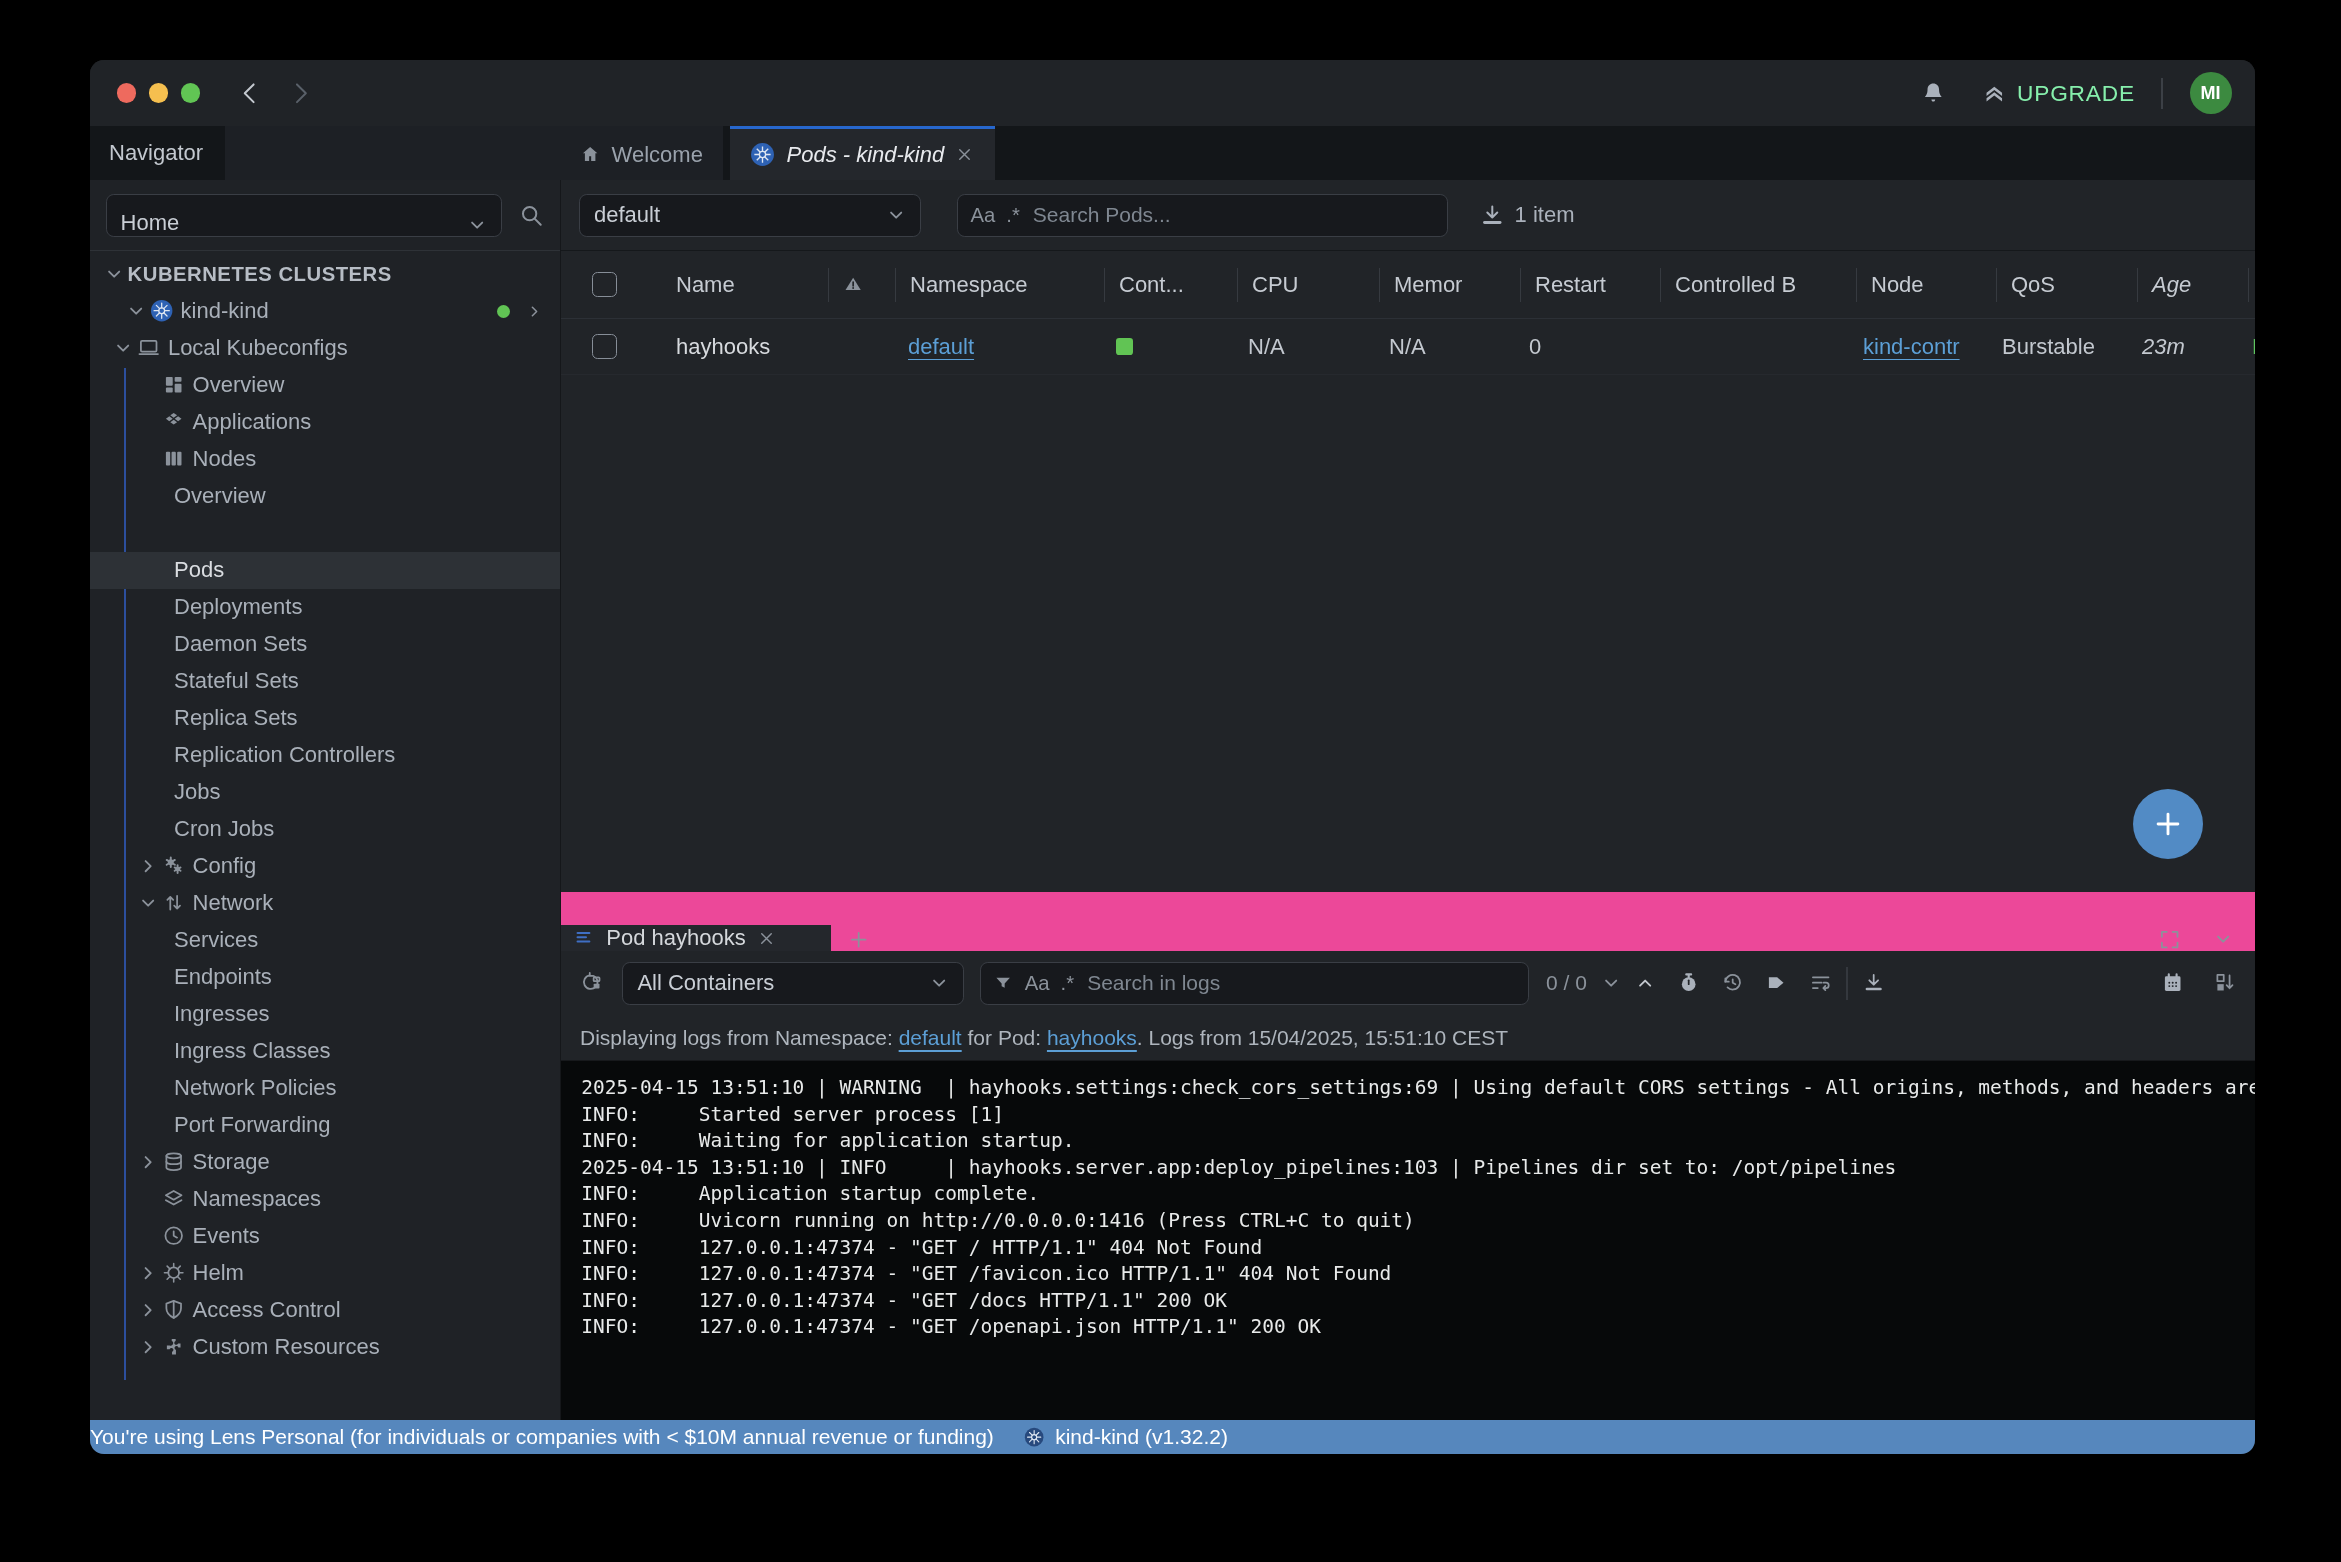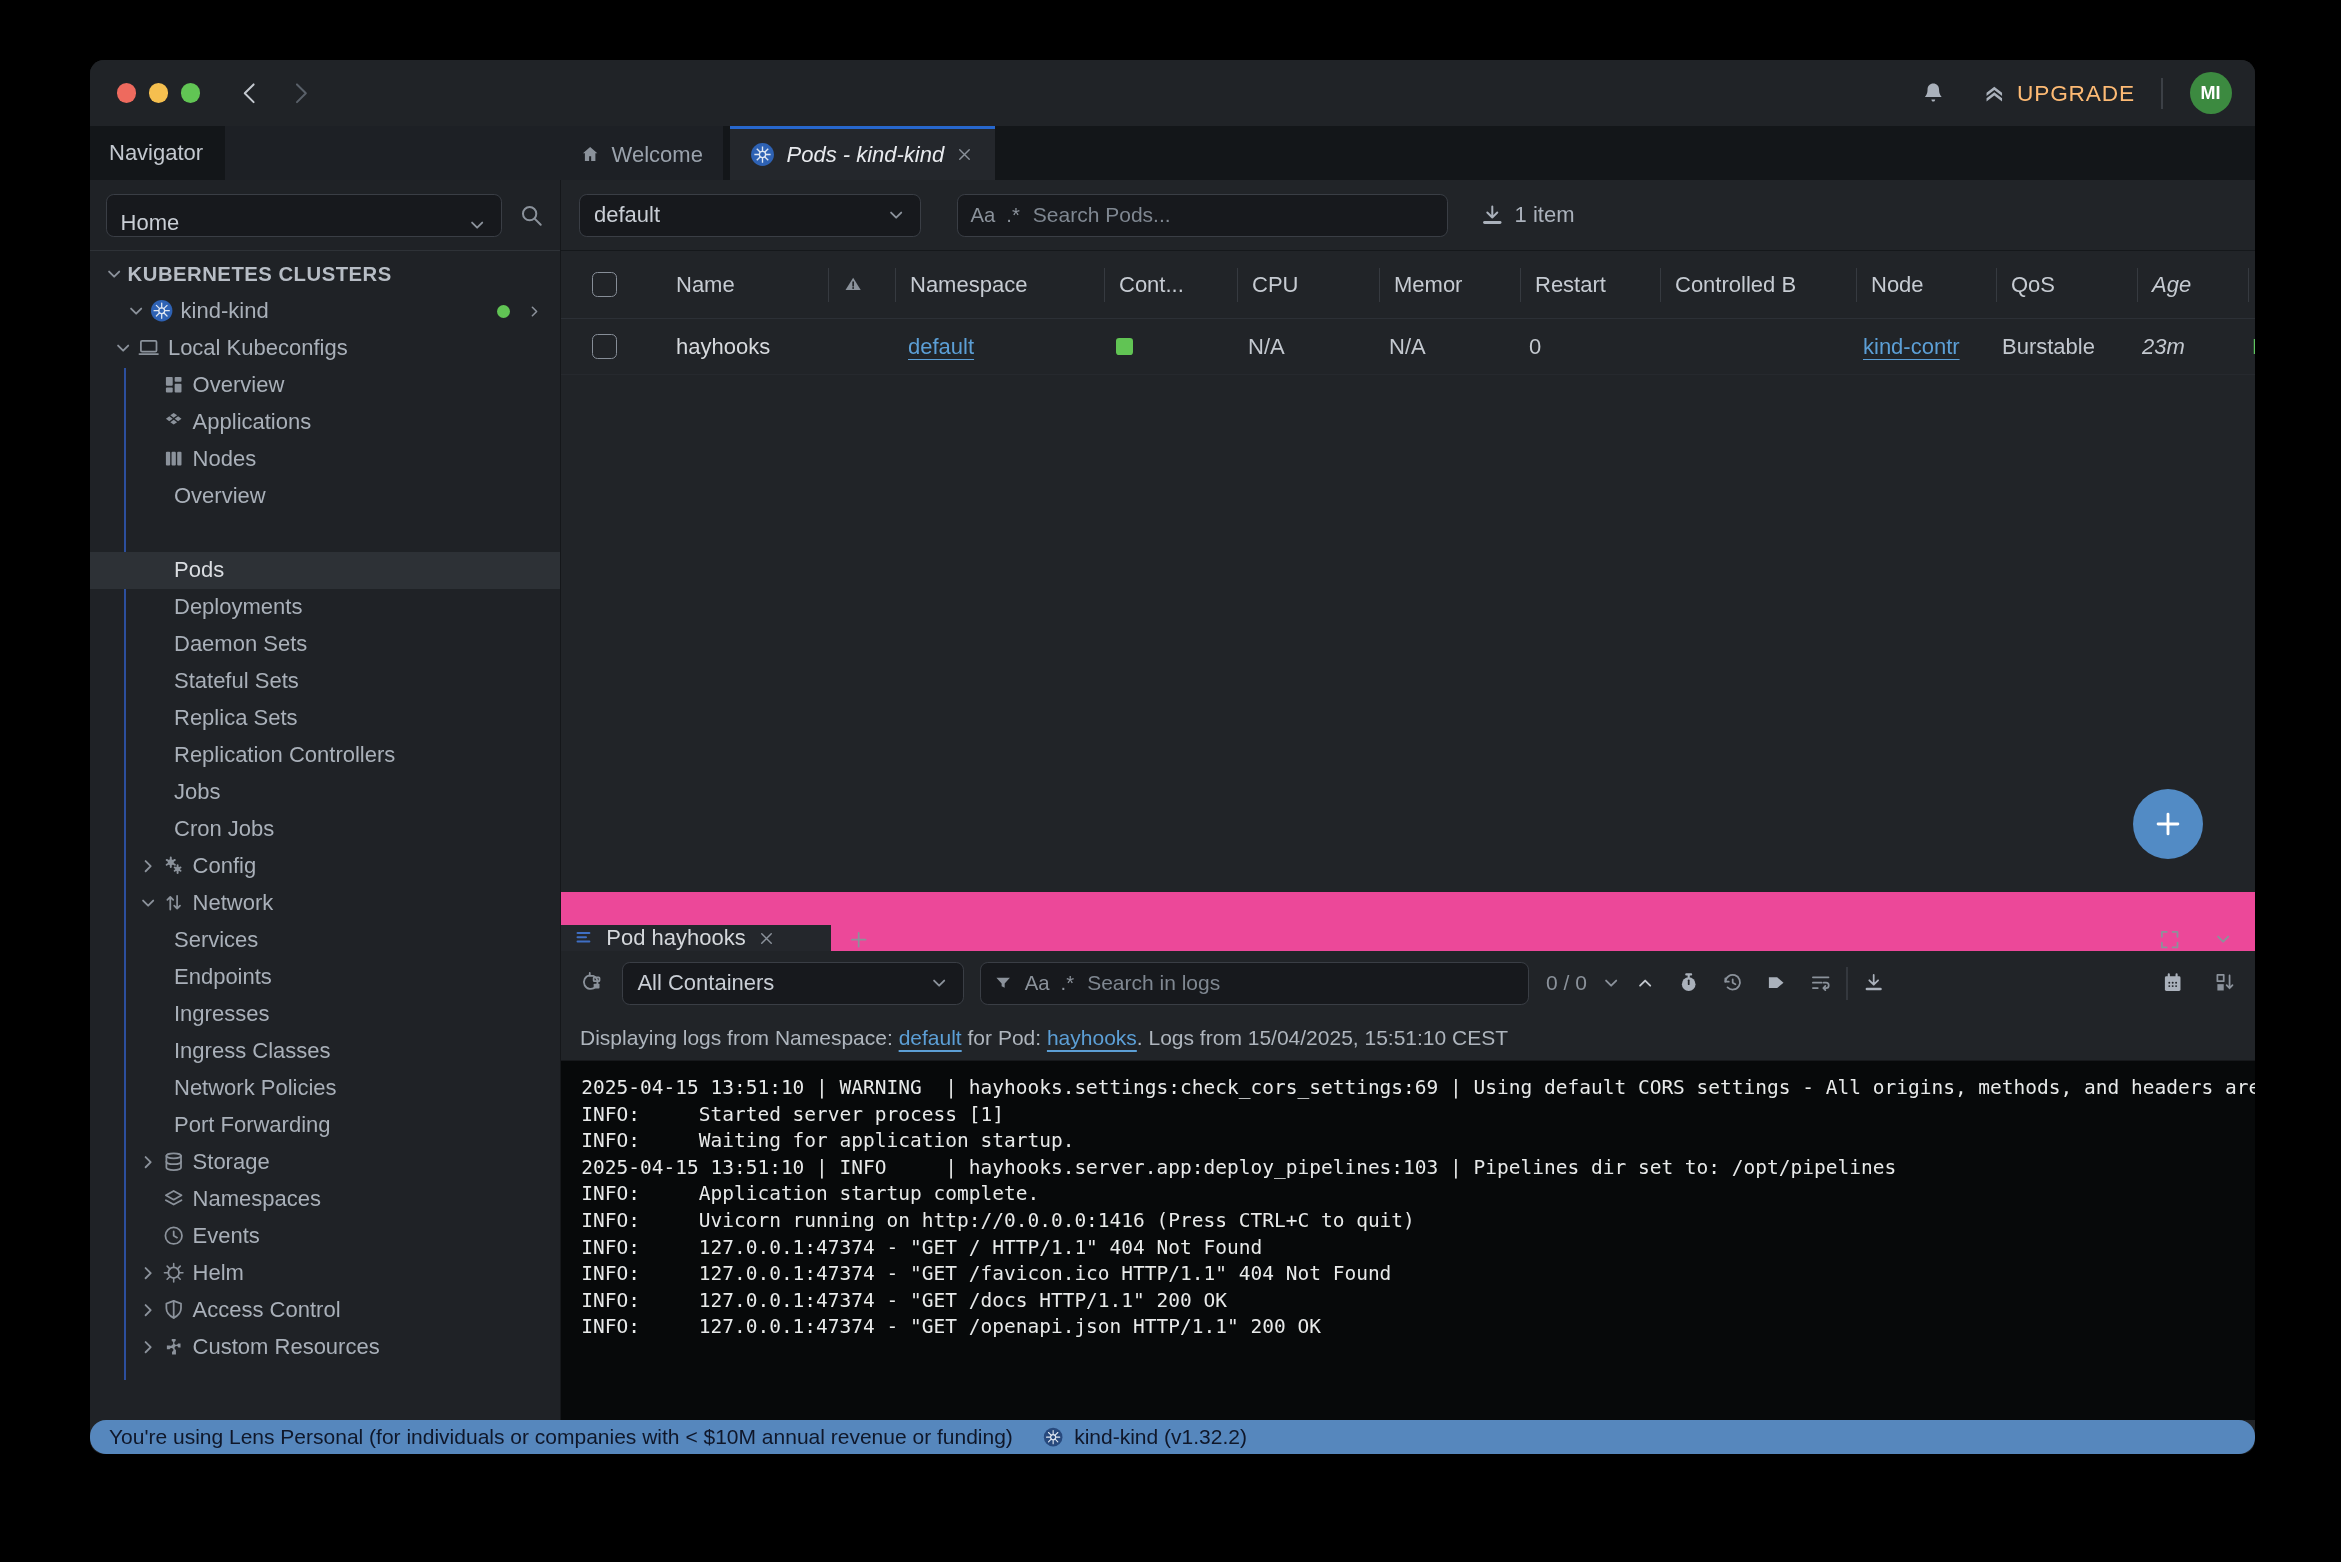--- a/index.html
+++ b/index.html
@@ -15,21 +15,21 @@
   .ic.s34{width:26.6px;height:26.6px}
   .cv{width:20.3px;height:20.3px;color:#8b929b;fill:none;stroke:currentColor;stroke-width:2.2;stroke-linecap:round;stroke-linejoin:round;flex:none;}
 
   
   .topbar{height:66px;background:#202327;display:flex;align-items:center;flex:none;}
   .lights{display:flex;gap:12.5px;margin-left:26.6px;}
   .tl{width:19.5px;height:19.5px;border-radius:50%;}
   .tl.r{background:#ee6a5e}.tl.y{background:#f5bf4f}.tl.g{background:#61c554}
   .navarrows{display:flex;gap:23.4px;margin-left:37px;align-items:center;}
   .tb-right{margin-left:auto;display:flex;align-items:center;margin-right:23.4px;}
-  .upgrade{display:flex;align-items:center;gap:9.4px;margin-left:34px;color:#fdba74;font-size:22.7px;letter-spacing:0.8px;}
+  .upgrade{display:flex;align-items:center;gap:9.4px;margin-left:34px;color:#86efac;font-size:22.7px;letter-spacing:0.8px;}
   .sep-v{width:1.6px;height:31px;background:#3c4046;margin:0 26.6px;}
   .avatar{width:42px;height:42px;border-radius:50%;background:#3c8a40;color:#fff;font-size:18px;font-weight:bold;display:flex;align-items:center;justify-content:center;}
 
   
   .tabbar{height:54px;background:#131619;display:flex;align-items:stretch;flex:none;}
   .nav-strip{width:470px;flex:none;display:flex;align-items:center;}
   .nav-title{color:#c3c8cf;font-size:22px;padding-left:19px;}
   .nav-fill{flex:1;height:100%;background:#1d2025;margin-left:22px;}
   .tab{display:flex;align-items:center;gap:11px;padding:0 20.3px;background:#1d2025;color:#9aa2ac;font-size:22px;border-top:3.1px solid transparent;}
   .tab.active{background:#24272c;color:#e8eaee;border-top:3.1px solid var(--tab_indicator,#2767cd);margin-left:7px;}
@@ -102,21 +102,21 @@
   .dplus{width:55px;display:flex;align-items:center;justify-content:center;}
   .dtb-right{margin-left:auto;display:flex;align-items:center;gap:31px;padding-right:22px;}
   .dtoolbar{height:64px;flex:none;display:flex;align-items:center;padding:0 19px;background:#212428;}
   .counter{color:#8b929b;font-size:21px;margin-left:17px;white-space:nowrap;}
   .vsep{width:1.6px;height:33px;background:#34383e;margin:0 14px;}
   .loginfo{height:45px;flex:none;display:flex;align-items:center;padding-left:19px;color:#aeb5bd;font-size:21px;white-space:pre;border-bottom:0.8px solid #17191c;}
   .logs{flex:1;background:#07090a;padding:14px 0 0 20.3px;overflow:hidden;}
   .logline{white-space:pre;font-family:"DejaVu Sans Mono","Liberation Mono",monospace;font-size:19.5px;line-height:26.6px;color:#e8eaea;}
 
   
-  .statusbar{height:34px;flex:none;background:var(--statusbar_blue,#5687bd);display:flex;align-items:center;padding-left:19px;gap:30px;color:#0f172a;font-size:21px;border-radius:16px;}
+  .statusbar{height:34px;flex:none;background:var(--statusbar_blue,#5687bd);display:flex;align-items:center;gap:30px;color:#ffffff;font-size:21px;}
   .sb-right{display:flex;align-items:center;gap:11px;}
 </style>
 </head>
 <body>
 
 <div class="stage">
   <div class="win">
 
     <div class="topbar">
       <div class="lights">

